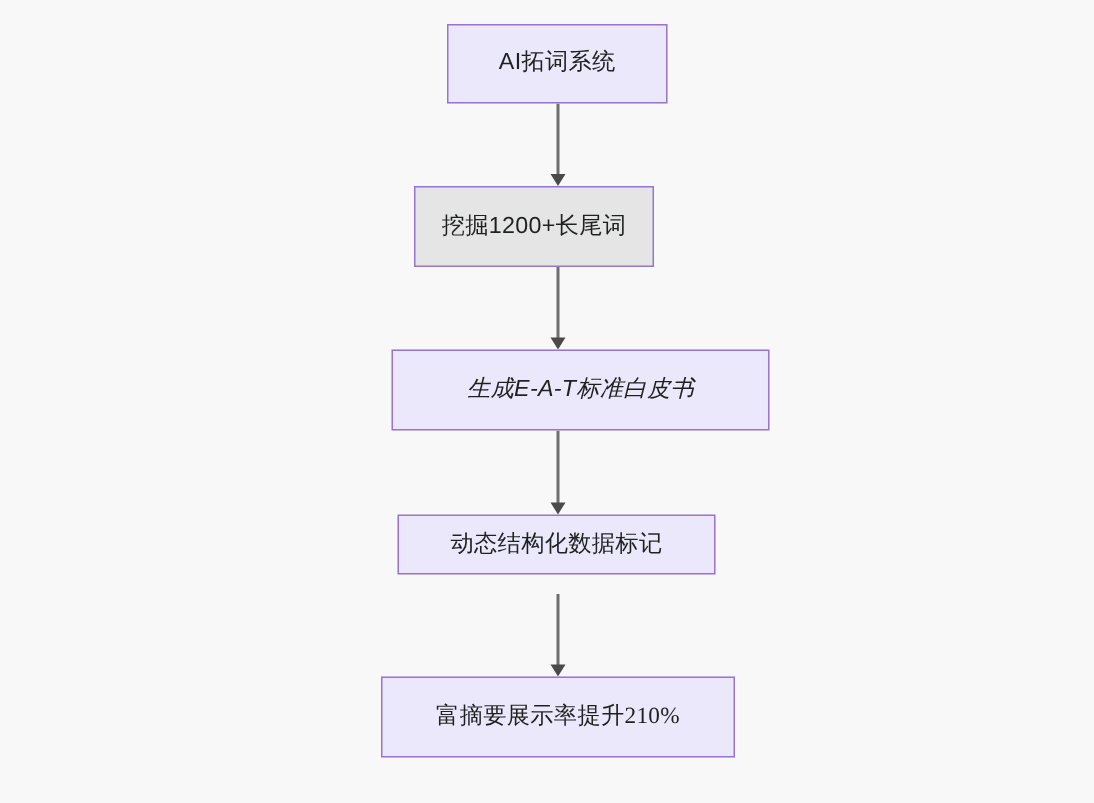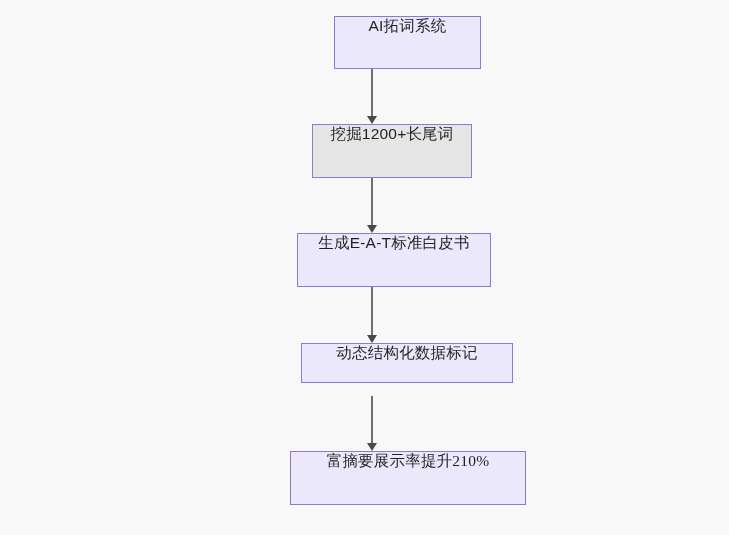--- a/index.html
+++ b/index.html
@@ -19,24 +19,23 @@
     width: 729px;
     height: 535px;
   }
   .node {
     position: absolute;
     box-sizing: border-box;
     background: #ebe8fc;
     border: 1.7px solid #9575cd;
     border-radius: 0;
     display: flex;
-    align-items: flex-start;
+    align-items: center;
     justify-content: center;
     z-index: 2;
-    margin-left: 36px;
   }
   .node-label {
     color: #1f2020;
     font-size: 15.5px;
     line-height: 1.2;
     letter-spacing: 0.2px;
     white-space: nowrap;
     text-align: center;
     user-select: none;
   }
@@ -89,21 +88,21 @@
   </div>
 
   <div class="node" style="left: 298px; top: 16px; width: 147px; height: 53px; background: rgb(235, 232, 252); border-color: rgb(149, 117, 205);">
     <span class="node-label" style="color: rgb(31, 32, 32);">AI拓词系统</span>
   </div>
 
   <div class="node" style="left: 276px; top: 124px; width: 160px; height: 54px; background: #e5e5e5; border-color: rgb(149, 117, 205);">
     <span class="node-label" style="color: rgb(31, 32, 32);">挖掘1200+长尾词</span>
   </div>
 
-  <div class="node" style="left: 261px; top: 233px; width: 194px; height: 54px; background: rgb(235, 232, 252); border-color: rgb(149, 117, 205);">
+  <div class="node" style="left: 261px; top: 233px; width: 252px; height: 54px; background: rgb(235, 232, 252); border-color: rgb(149, 117, 205); font-style: italic;">
     <span class="node-label" style="color: rgb(31, 32, 32);">生成E-A-T标准白皮书</span>
   </div>
 
   <div class="node" style="left: 265px; top: 343px; width: 212px; height: 40px; background: rgb(235, 232, 252); border-color: rgb(149, 117, 205);">
     <span class="node-label" style="color: rgb(31, 32, 32);">动态结构化数据标记</span>
   </div>
 
   <div class="node" style="left: 254px; top: 451px; width: 236px; height: 54px; background: rgb(235, 232, 252); border-color: rgb(149, 117, 205); font-family: Liberation Serif, serif;">
     <span class="node-label" style="color: rgb(31, 32, 32);">富摘要展示率提升210%</span>
   </div>

